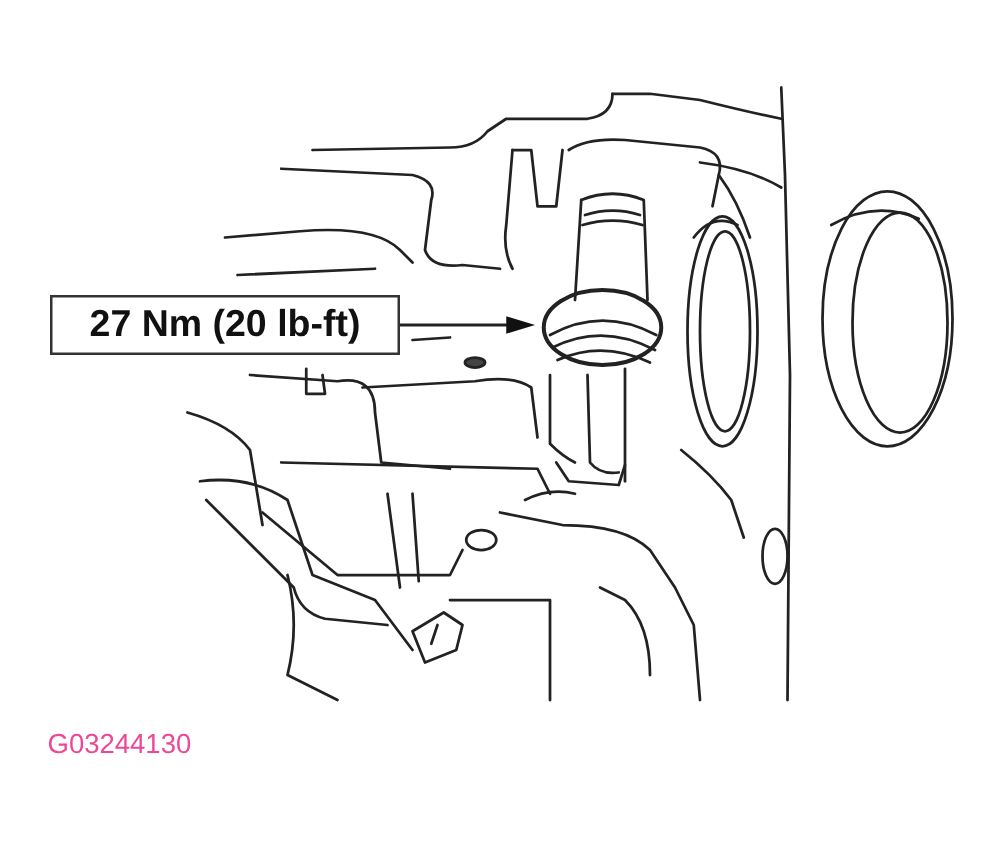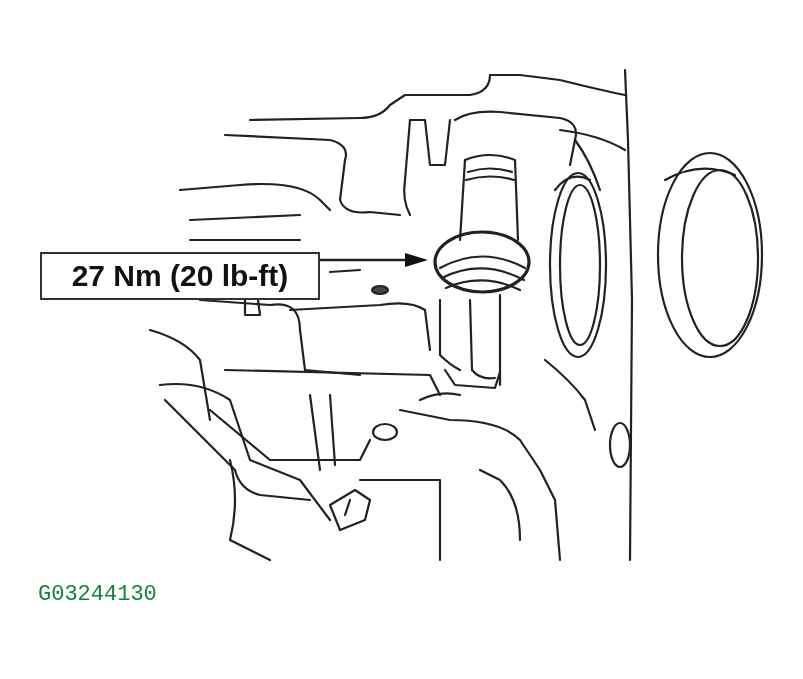--- a/index.html
+++ b/index.html
@@ -2,25 +2,25 @@
 <html><head>
 <meta charset="utf-8">
 <style>
   html, body { margin: 0; padding: 0; background: #ffffff; }
   body { width: 803px; height: 679px; position: relative; overflow: hidden; font-family: "Liberation Sans", sans-serif; }
   .drawing { position: absolute; left: 0; top: 0; width: 803px; height: 679px; }
   .callout {
     position: absolute; left: 40px; top: 236px; width: 280px; height: 48px;
     border: 2px solid #333; background: #fff; box-sizing: border-box;
     font-family: "Liberation Sans", sans-serif; font-weight: bold; font-size: 30px;
-    color: #111; display: flex; align-items: center; justify-content: center; letter-spacing: 0px; margin-top: 16px;
+    color: #111; display: flex; align-items: center; justify-content: center; letter-spacing: 0px;
   }
   .figcode {
     position: absolute; left: 38px; top: 582px;
-    font-family: Liberation Mono, monospace; font-size: 22px; color: #15803d;
+    font-family: Liberation Sans, sans-serif; font-size: 22px; color: #ec4899;
   }
 </style>
 </head>
 <body>
 
 <svg class="drawing" viewBox="0 0 803 679" xmlns="http://www.w3.org/2000/svg" fill="none" stroke="#222" stroke-width="2.2" stroke-linecap="round" stroke-linejoin="round">
 
   <g>
     <path d="M250 120 L360 118 Q380 118 390 105 L405 95 L470 95 Q490 92 490 75"></path>
     <path d="M490 75 L520 75 L560 80 Q600 90 625 95"></path>

